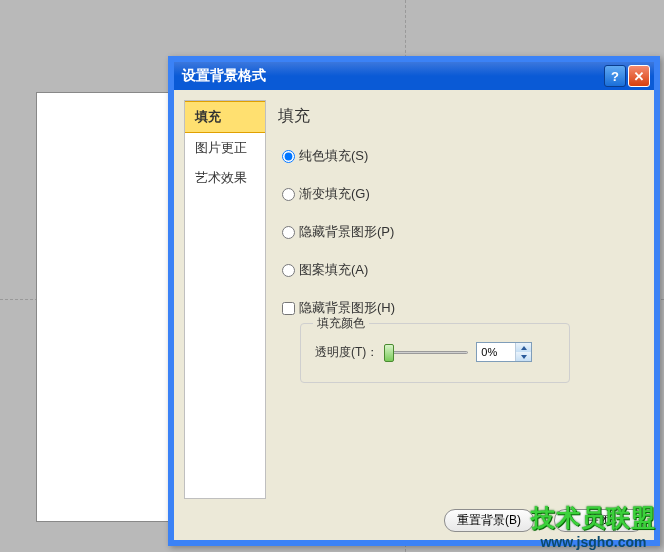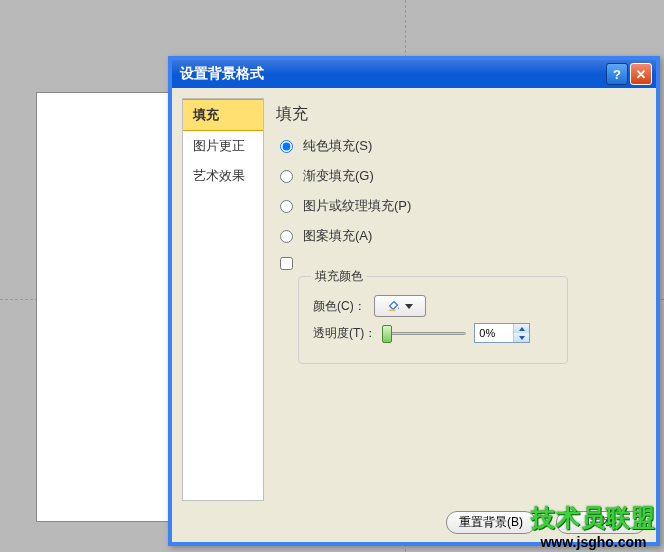--- a/index.html
+++ b/index.html
@@ -37,21 +37,21 @@
     width: 664px;
     border-top: 1px dashed #999;
   }
   .dialog {
     position: absolute;
     left: 168px;
     top: 56px;
     width: 492px;
     height: 490px;
     background: #ece9d8;
-    border: 4px solid #3b82f6;
+    border: 6px solid #3b82f6;
     box-shadow: 2px 2px 6px rgba(0,0,0,0.3);
     display: flex;
     flex-direction: column;
   }
   .titlebar {
     height: 28px;
     background: linear-gradient(to bottom, #3b77dd 0%, #0a5ad6 50%, #0a5ad6 100%);
     display: flex;
     align-items: center;
     padding: 0 4px 0 8px;
@@ -114,22 +114,21 @@
     color: #333;
   }
   .content h3 {
     margin: 2px 0 10px 0;
     font-size: 16px;
     font-weight: normal;
   }
   .opt-row {
     display: flex;
     align-items: center;
-    gap: 6px;
-    margin: 12px 0 4px 4px;
+    margin: 20px 0 4px 4px;
     font-size: 13px;
   }
   .opt-row input[type=radio], .opt-row input[type=checkbox] {
     margin: 0 4px 0 0;
   }
   .fieldset {
     border: 1px solid #cfcfcf;
     border-radius: 4px;
     margin: 6px 0 0 22px;
     padding: 12px 0 14px 14px;
@@ -259,21 +258,21 @@
     font-size: 24px;
     font-weight: bold;
     letter-spacing: 1px;
     pointer-events: none;
     text-shadow: 0 0 2px #0a6a0a, 1px 1px 0 #0a6a0a;
     font-family: "Microsoft YaHei", sans-serif;
   }
   .watermark .url {
     display:block;
     font-size: 14px;
-    color: #000000;
+    color: #0c4a6e;
     text-shadow: none;
     font-weight: bold;
     letter-spacing: 0;
     text-align: center;
   }
 </style>
 </head>
 <body>
 
 <div class="guide-v"></div>
@@ -307,46 +306,34 @@
         <label class="opt-row">
           <input type="radio" name="fill" checked="" style="">
           <span>纯色填充(S)</span>
         </label>
         <label class="opt-row">
           <input type="radio" name="fill" style="">
           <span>渐变填充(G)</span>
         </label>
         <label class="opt-row">
           <input type="radio" name="fill" style="">
-          <span>图片或纹理填充(P)</span>
+          <span>隐藏背景图形(P)</span>
         </label>
         <label class="opt-row">
           <input type="radio" name="fill" style="">
           <span>图案填充(A)</span>
         </label>
         <label class="opt-row">
           <input type="checkbox" style="">
+          <span>隐藏背景图形(H)</span>
         </label>
 
         <div class="fieldset">
           <div class="fieldset-legend">填充颜色</div>
 
-          <div class="field-row">
-            <span>颜色(C)：</span>
-            <div class="color-btn">
-              <span class="paint-bucket">
-                <svg width="14" height="14" viewBox="0 0 16 16">
-                  <path d="M3 9 L8 4 L12 8 L7 13 Z" fill="none" stroke="#2a6fd6" stroke-width="1.3"></path>
-                  <path d="M13 10 Q14 12 13 13 Q12 12 13 10 Z" fill="#2a6fd6"></path>
-                  <line x1="2" y1="14" x2="10" y2="14" stroke="#f3c040" stroke-width="2"></line>
-                </svg>
-              </span>
-              <span class="dd-caret"></span>
-            </div>
-          </div>
 
           <div class="field-row">
             <span>透明度(T)：</span>
             <div class="slider">
               <div class="slider-track"></div>
               <div class="slider-thumb"></div>
             </div>
             <div class="spinner">
               <input type="text" value="0%" style="">
               <div class="spinner-btns">

